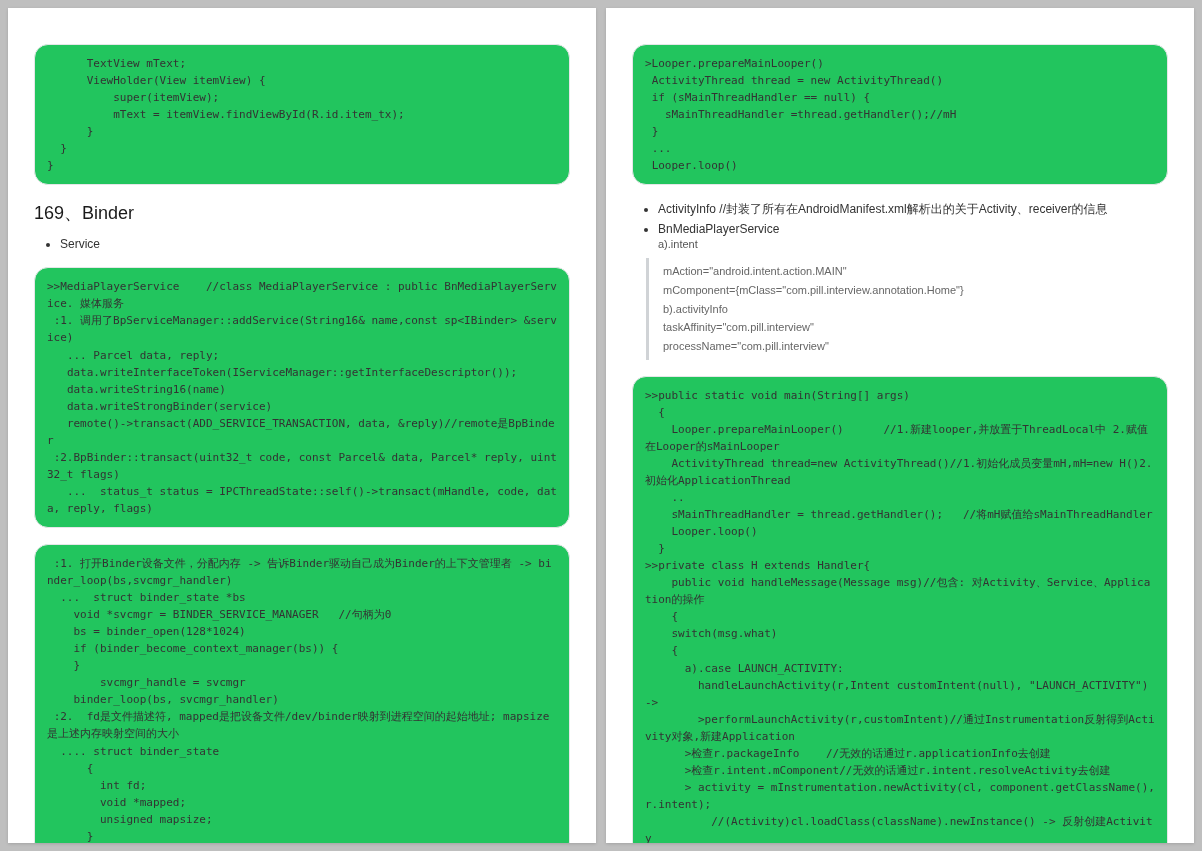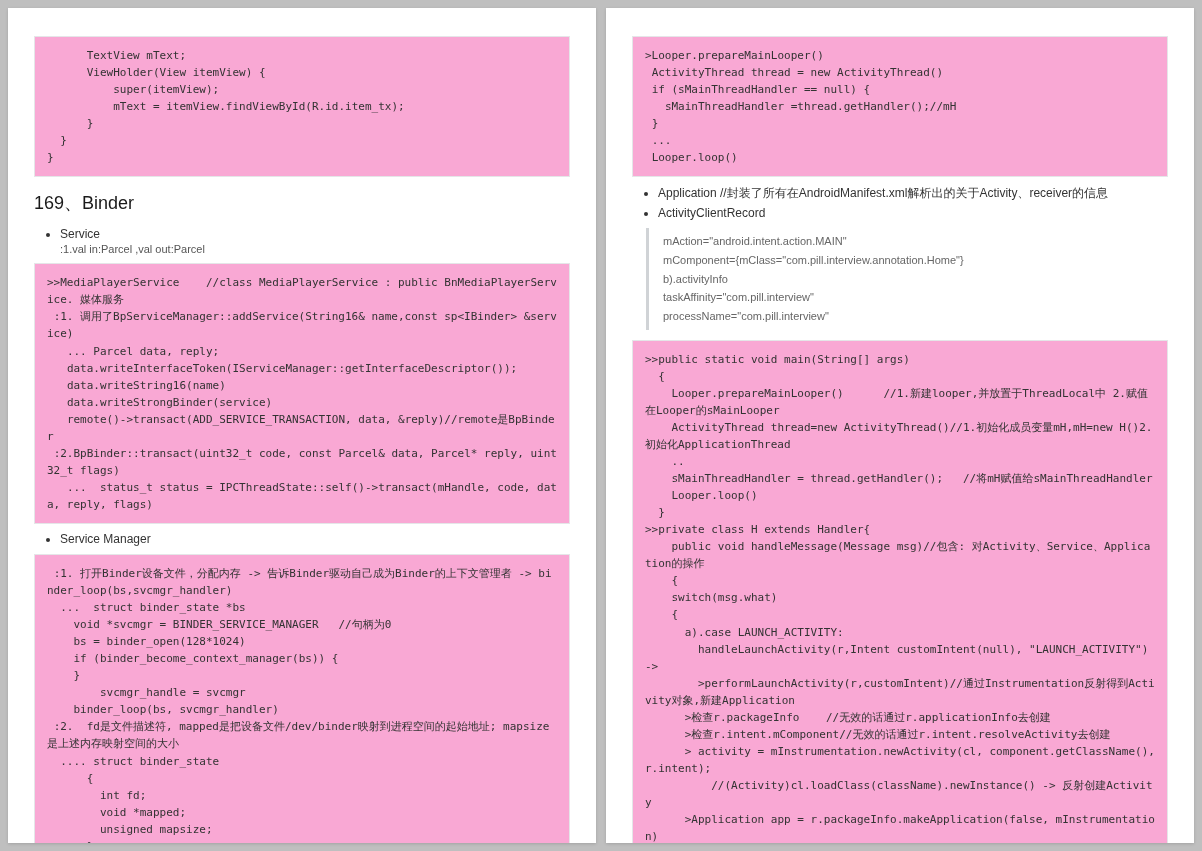--- a/index.html
+++ b/index.html
@@ -2,53 +2,49 @@
 <html><head>
 <meta charset="utf-8">
 <style>
 *{box-sizing:border-box;margin:0;padding:0}
 body{background:#bfbfbf;font-family:-apple-system,BlinkMacSystemFont,"Segoe UI",Helvetica,Arial,sans-serif;font-size:12px;color:#333;display:flex;gap:10px;padding:8px;justify-content:center}
 .page{background:#fff;width:590px;height:835px;padding:20px 26px;overflow:hidden;box-shadow:0 1px 3px rgba(0,0,0,.15)}
 h2{font-size:18px;font-weight:400;margin:14px 0 12px;color:#1a1a1a}
 ul{list-style:disc;padding-left:26px;margin:8px 0}
 ul li{margin:4px 0;font-size:12px;color:#333}
 .sub{font-size:11px;color:#555;margin-top:2px}
-pre{background:#f9a8d4;border:1px solid #e5e6e8;border-radius:0;padding:10px 12px;font-family:Consolas,Menlo,monospace;font-size:11px;line-height:1.55;white-space:pre-wrap;word-break:break-all;color:#333;margin:8px 0}
+pre{background:#22c55e;border:1px solid #e5e6e8;border-radius:14px;padding:10px 12px;font-family:Consolas,Menlo,monospace;font-size:11px;line-height:1.55;white-space:pre-wrap;word-break:break-all;color:#333;margin:16px 0}
 blockquote{border-left:3px solid #d0d3d6;margin:6px 0 10px 14px;padding:4px 0 4px 14px;color:#666;font-size:11px;line-height:1.7}
 </style>
 </head>
 <body>
 
 <div class="page">
   <pre>      TextView mText;
       ViewHolder(View itemView) {
           super(itemView);
           mText = itemView.findViewById(R.id.item_tx);
       }
   }
 }</pre>
   <h2>169、Binder</h2>
   <ul>
     <li>
       <span>Service</span>
-      <div class="sub">:1.val in:Parcel ,val out:Parcel</div>
     </li>
   </ul>
   <pre>&gt;&gt;MediaPlayerService    //class MediaPlayerService : public BnMediaPlayerService. 媒体服务
  :1. 调用了BpServiceManager::addService(String16&amp; name,const sp&lt;IBinder&gt; &amp;service)
    ... Parcel data, reply;
    data.writeInterfaceToken(IServiceManager::getInterfaceDescriptor());
    data.writeString16(name)
    data.writeStrongBinder(service)
    remote()-&gt;transact(ADD_SERVICE_TRANSACTION, data, &amp;reply)//remote是BpBinder
  :2.BpBinder::transact(uint32_t code, const Parcel&amp; data, Parcel* reply, uint32_t flags)
    ...  status_t status = IPCThreadState::self()-&gt;transact(mHandle, code, data, reply, flags)</pre>
-  <ul>
-    <li>Service Manager</li>
-  </ul>
   <pre> :1. 打开Binder设备文件，分配内存 -&gt; 告诉Binder驱动自己成为Binder的上下文管理者 -&gt; binder_loop(bs,svcmgr_handler)
   ...  struct binder_state *bs
     void *svcmgr = BINDER_SERVICE_MANAGER   //句柄为0
     bs = binder_open(128*1024)
     if (binder_become_context_manager(bs)) {
     }
         svcmgr_handle = svcmgr
     binder_loop(bs, svcmgr_handler)
  :2.  fd是文件描述符, mapped是把设备文件/dev/binder映射到进程空间的起始地址; mapsize是上述内存映射空间的大小
   .... struct binder_state
@@ -62,23 +58,24 @@
 
 <div class="page">
   <pre>&gt;Looper.prepareMainLooper()
  ActivityThread thread = new ActivityThread()
  if (sMainThreadHandler == null) {
    sMainThreadHandler =thread.getHandler();//mH
  }
  ...
  Looper.loop()</pre>
   <ul>
-    <li>Application //封装了所有在AndroidManifest.xml解析出的关于Activity、receiver的信息</li>
+    <li>ActivityInfo //封装了所有在AndroidManifest.xml解析出的关于Activity、receiver的信息</li>
     <li>
-      <span>ActivityClientRecord</span>
+      <span>BnMediaPlayerService</span>
+      <div class="sub">a).intent</div>
     </li>
   </ul>
   <blockquote style="white-space:pre-line">mAction="android.intent.action.MAIN"
 mComponent={mClass="com.pill.interview.annotation.Home"}
 b).activityInfo
 taskAffinity="com.pill.interview"
 processName="com.pill.interview"</blockquote>
   <pre>&gt;&gt;public static void main(String[] args)
   {
     Looper.prepareMainLooper()      //1.新建looper,并放置于ThreadLocal中 2.赋值在Looper的sMainLooper

